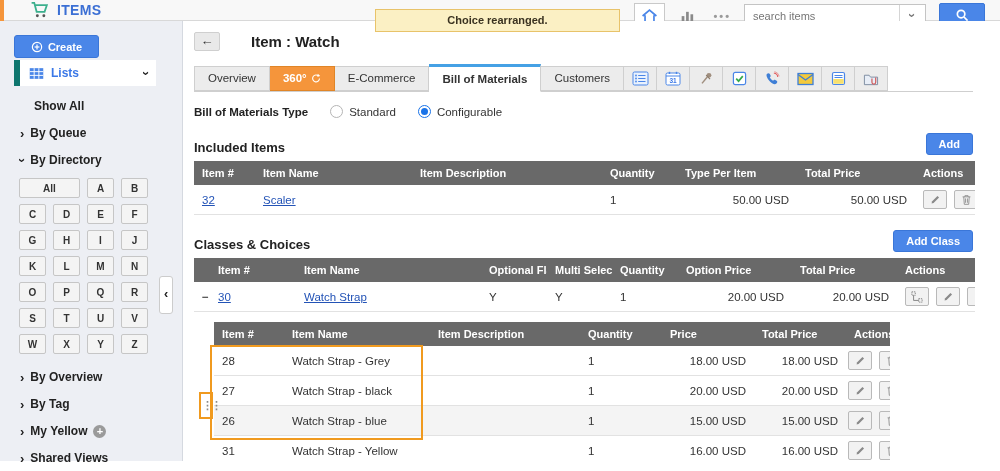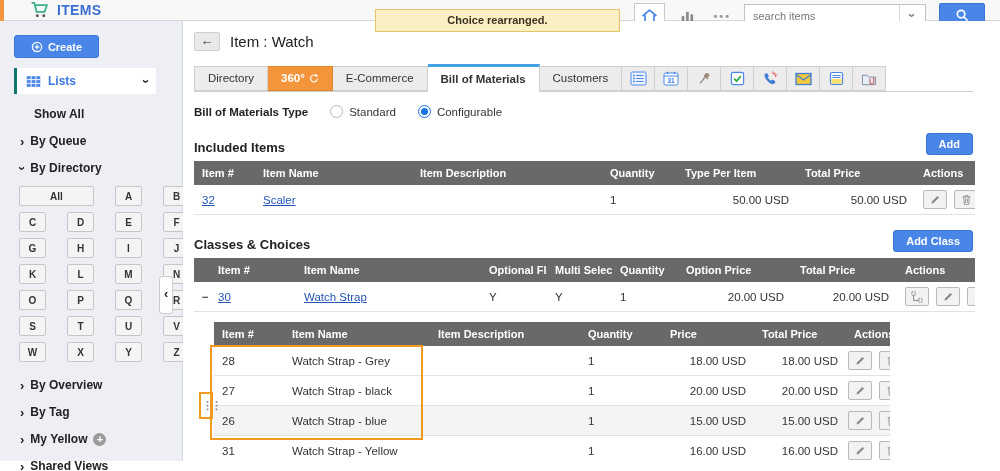--- a/index.html
+++ b/index.html
@@ -23,35 +23,35 @@
 
   .chev { display:inline-block; font-weight:bold; font-size:13px; color:#222; line-height:1; }
   .chev.down { transform:rotate(90deg); }
   .chev.left { transform:rotate(180deg); }
   .chev.grey { color:#777; }
 
   
   .layout { display:flex; height:440px; position:relative; }
   .sidebar { width:183px; background:#edeff4; border-right:1px solid #d5d9e0; padding-top:14px; position:relative; flex:none; }
   .create-btn { margin-left:14px; width:85px; height:23px; background:#4a86e8; border:1px solid #3a76d8; border-radius:3px; color:#fff; font-weight:bold; font-size:11px; display:flex; align-items:center; justify-content:center; gap:5px; cursor:pointer; }
-  .side-row { margin:10px 0 0 14px; width:142px; height:26px; background:#fff; border-left:3px solid #0f766e; display:flex; align-items:center; gap:7px; padding:0 8px 0 9px; cursor:pointer; }
+  .side-row { margin:2px 0 0 14px; width:142px; height:26px; background:#fff; border-left:6px solid #0f766e; display:flex; align-items:center; gap:7px; padding:0 8px 0 9px; cursor:pointer; }
   .side-row .lbl { color:#3b78e7; font-weight:bold; font-size:12px; flex:1; }
   .side-label { margin:13px 0 0 34px; font-weight:bold; font-size:12px; color:#222; cursor:pointer; }
   .side-group { margin:13px 0 0 20px; font-weight:bold; font-size:12px; color:#222; display:flex; align-items:center; gap:6px; cursor:pointer; }
-  .letters { margin:11px 0 16px 19px; display:grid; grid-template-columns:repeat(4,27px); gap:6px 21px; }
+  .letters { margin:11px 0 16px 19px; display:grid; grid-template-columns:repeat(4,27px); gap:6px 7px; }
   .letter-btn { height:20px; background:#f4f4f4; border:1px solid #c6c6c6; border-radius:2px; font-weight:bold; font-size:10px; color:#333; display:flex; align-items:center; justify-content:center; cursor:pointer; }
   .letter-btn.wide { grid-column:1 / 3; }
   .plus-circle { width:13px; height:13px; border-radius:50%; background:#9a9a9a; color:#fff; font-size:11px; line-height:12px; text-align:center; font-weight:bold; }
   .collapse-handle { position:absolute; left:159px; top:255px; width:14px; height:38px; background:#fff; border:1px solid #ccc; border-radius:3px; display:flex; align-items:center; justify-content:center; z-index:4; cursor:pointer; }
 
   
   .main { flex:1; background:#fff; padding:11px 27px 0 11px; position:relative; overflow:hidden; }
   .title-row { display:flex; align-items:center; gap:10px; }
   .back-btn { width:26px; height:19px; background:#e9e9e9; border:1px solid #cfcfcf; border-radius:2px; font-size:13px; line-height:16px; text-align:center; color:#333; cursor:pointer; }
-  .page-title { font-size:15px; font-weight:normal; color:#222; }
+  .page-title { font-size:15px; font-weight:bold; color:#222;margin-left:21px; }
 
   .tabs { display:flex; align-items:flex-end; margin-top:13px; border-bottom:1px solid #cfcfcf; }
   .tab { height:25px; line-height:23px; padding:0 13px; background:#ececec; border:1px solid #cfcfcf; border-left:none; font-size:11.5px; color:#333; cursor:pointer; white-space:nowrap; }
   .tab:first-child { border-left:1px solid #cfcfcf; }
   .tab.orange { background:#f5953b; border-color:#e08527; color:#fff; font-weight:bold; display:flex; align-items:center; gap:3px; }
   .tab.active { background:#fff; border-top:3px solid #45a1e5; height:28px; line-height:24px; margin-bottom:-1px; border-bottom:1px solid #fff; font-weight:bold; }
   .tab.icon-tab { width:33px; padding:0; display:flex; align-items:center; justify-content:center; }
 
   .bom-row { margin-top:13px; display:flex; align-items:center; gap:22px; }
   .bom-label { font-weight:bold; font-size:11.5px; color:#222; }
@@ -216,21 +216,21 @@
     <span class="chev left">›</span>
   </div>
 
   <div class="main">
     <div class="title-row">
       <div class="back-btn">←</div>
       <div class="page-title">Item : Watch</div>
     </div>
 
     <div class="tabs">
-      <div class="tab">Directory</div>
+      <div class="tab">Overview</div>
       <div class="tab orange">
         <span>360°</span>
         <svg width="11" height="11" viewBox="0 0 16 16">
             <path d="M12.6 4.6a5 5 0 1 0 1.2 3.4" fill="none" stroke="#fff" stroke-width="1.6"></path>
             <polygon points="11.3,1.2 14.8,4.4 10.6,5.6" fill="#fff"></polygon>
           </svg>
       </div>
       <div class="tab">E-Commerce</div>
       <div class="tab active">Bill of Materials</div>
       <div class="tab">Customers</div>

